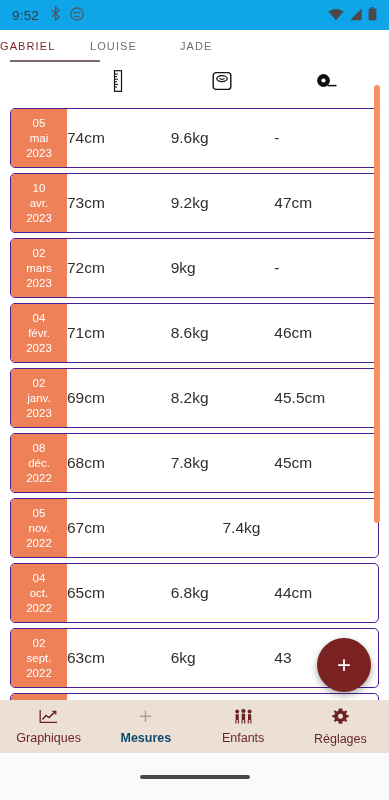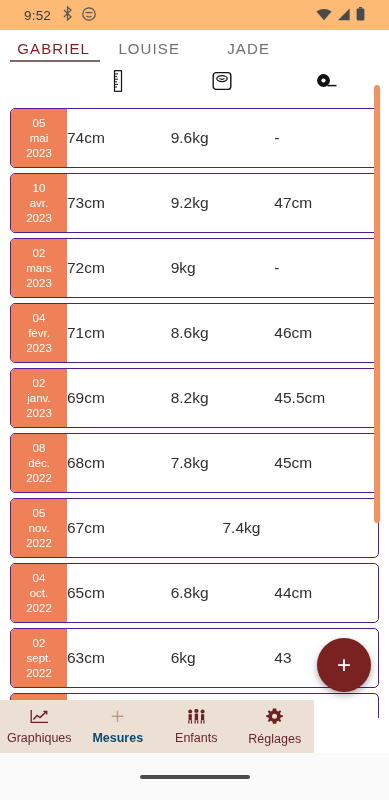--- a/index.html
+++ b/index.html
@@ -15,22 +15,22 @@
     background: #ffffff;
     overflow: hidden;
   }
 
   
   .statusbar {
     position: relative;
     height: 30px;
     display: flex;
     align-items: center;
-    padding: 0 24px;
-    background: #fdba74;
+    padding: 0 12px;
+    background: #0ea5e9;
   }
   .sb-time {
     font-size: 13.5px;
     color: #3a3a3a;
     letter-spacing: .2px;
     font-family: "Liberation Sans", sans-serif;
   }
   .sb-left-icons { display: flex; align-items: center; gap: 9px; margin-left: 11px; }
   .sb-right { margin-left: auto; display: flex; align-items: center; gap: 5px; }
   .ic { display: block; }
@@ -40,22 +40,22 @@
     position: relative;
     height: 38px;
     display: flex;
     align-items: flex-start;
     padding-top: 8px;
     background: #ffffff;
   }
   .tab {
     flex: 0 0 auto;
     width: 90px;
-    text-align: right;
-    font-size: 15px;
+    text-align: left;
+    font-size: 11px;
     letter-spacing: 1.1px;
     color: #6f6f6f;
     font-family: "Liberation Sans", sans-serif;
     padding: 2px 0 0 0;
     cursor: pointer;
   }
   .tab.active { color: #7d1f1f; }
   .tab-underline {
     position: absolute;
     left: 10px; top: 30px;
@@ -152,21 +152,21 @@
     font-size: 24px;
     line-height: 24px;
     font-weight: 300;
     font-family: "Liberation Sans", sans-serif;
   }
 
   
   .bottomnav {
     position: absolute;
     left: 0; bottom: 47px;
-    width: 314px; height: 53px;
+    width: 389px; height: 53px;
     background: #ece0d5;
     display: flex;
     align-items: center;
     z-index: 12;
   }
   .navitem {
     flex: 1;
     display: flex;
     flex-direction: column;
     align-items: center;

